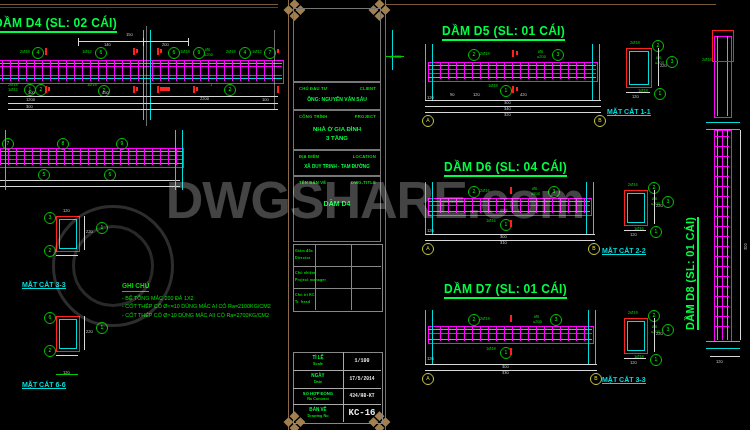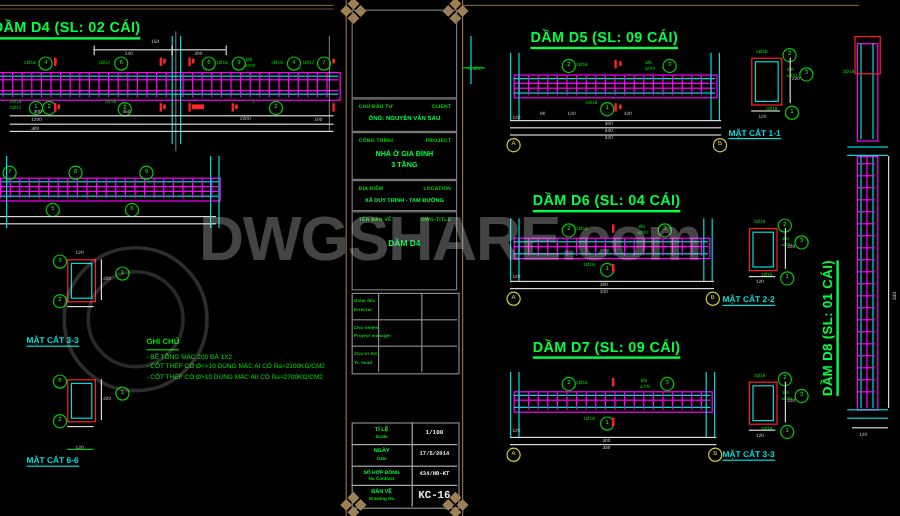--- a/index.html
+++ b/index.html
@@ -332,21 +332,21 @@
     <div class="tbval" style="left:4px;width:50px;top:397px;font-size:3.8px;color:#00dd00;">No Contract</div>
     <div class="tbval tbvalw" style="left:54px;width:38px;top:393px;font-size:4.6px;">434/HĐ-KT</div>
 
     <div class="tbval" style="left:4px;width:50px;top:407px;font-size:4.6px;">BẢN VẼ</div>
     <div class="tbval" style="left:4px;width:50px;top:414px;font-size:3.8px;color:#00dd00;">Drawing No</div>
     <div class="tbval tbvalw" style="left:54px;width:38px;top:408px;font-size:9px;">KC-16</div>
   </div>
 
   <div>
     <div class="ln h" style="left:386px;top:4px;width:330px;background:#7a5a3a;"></div>
-    <div class="title" style="left:442px;top:24px;">DẦM D5 (SL: 09 CÁI)</div>
+    <div class="title" style="left:442px;top:24px;">DẦM D5 (SL: 01 CÁI)</div>
 
     <div class="boxm" style="left:428px;top:62px;width:168px;height:18px;"></div>
     <div class="ln h cy" style="left:428px;top:65px;width:168px;"></div>
     <div class="ln h cy" style="left:428px;top:77px;width:168px;"></div>
     <div class="ln h mg" style="left:428px;top:69px;width:168px;"></div>
     <div class="ln h mg" style="left:428px;top:73px;width:168px;"></div>
     <div>
       <div class="stirr" style="left:432px;top:63px;height:16px;"></div>
       <div class="stirr" style="left:440px;top:63px;height:16px;"></div>
       <div class="stirr" style="left:448px;top:63px;height:16px;"></div>
@@ -482,21 +482,21 @@
       <div class="bub" style="left:650px;top:226px;">1</div>
       <div class="ln h wt" style="left:624px;top:230px;width:22px;"></div>
       <div class="ln v wt" style="left:654px;top:190px;height:34px;"></div>
       <div class="t tw" style="left:630px;top:233px;">120</div>
       <div class="t tw" style="left:656px;top:204px;">220</div>
       <div class="seclbl" style="left:602px;top:247px;">MẶT CẮT 2-2</div>
     </div>
   </div>
 
   <div>
-    <div class="title" style="left:444px;top:282px;">DẦM D7 (SL: 09 CÁI)</div>
+    <div class="title" style="left:444px;top:282px;">DẦM D7 (SL: 01 CÁI)</div>
 
     <div class="boxm" style="left:428px;top:326px;width:164px;height:16px;"></div>
     <div class="ln h cy" style="left:428px;top:329px;width:164px;"></div>
     <div class="ln h cy" style="left:428px;top:339px;width:164px;"></div>
     <div class="ln h mg" style="left:428px;top:333px;width:164px;"></div>
     <div>
       <div class="stirr" style="left:432px;top:327px;height:14px;"></div>
       <div class="stirr" style="left:440px;top:327px;height:14px;"></div>
       <div class="stirr" style="left:448px;top:327px;height:14px;"></div>
       <div class="stirr" style="left:456px;top:327px;height:14px;"></div>

